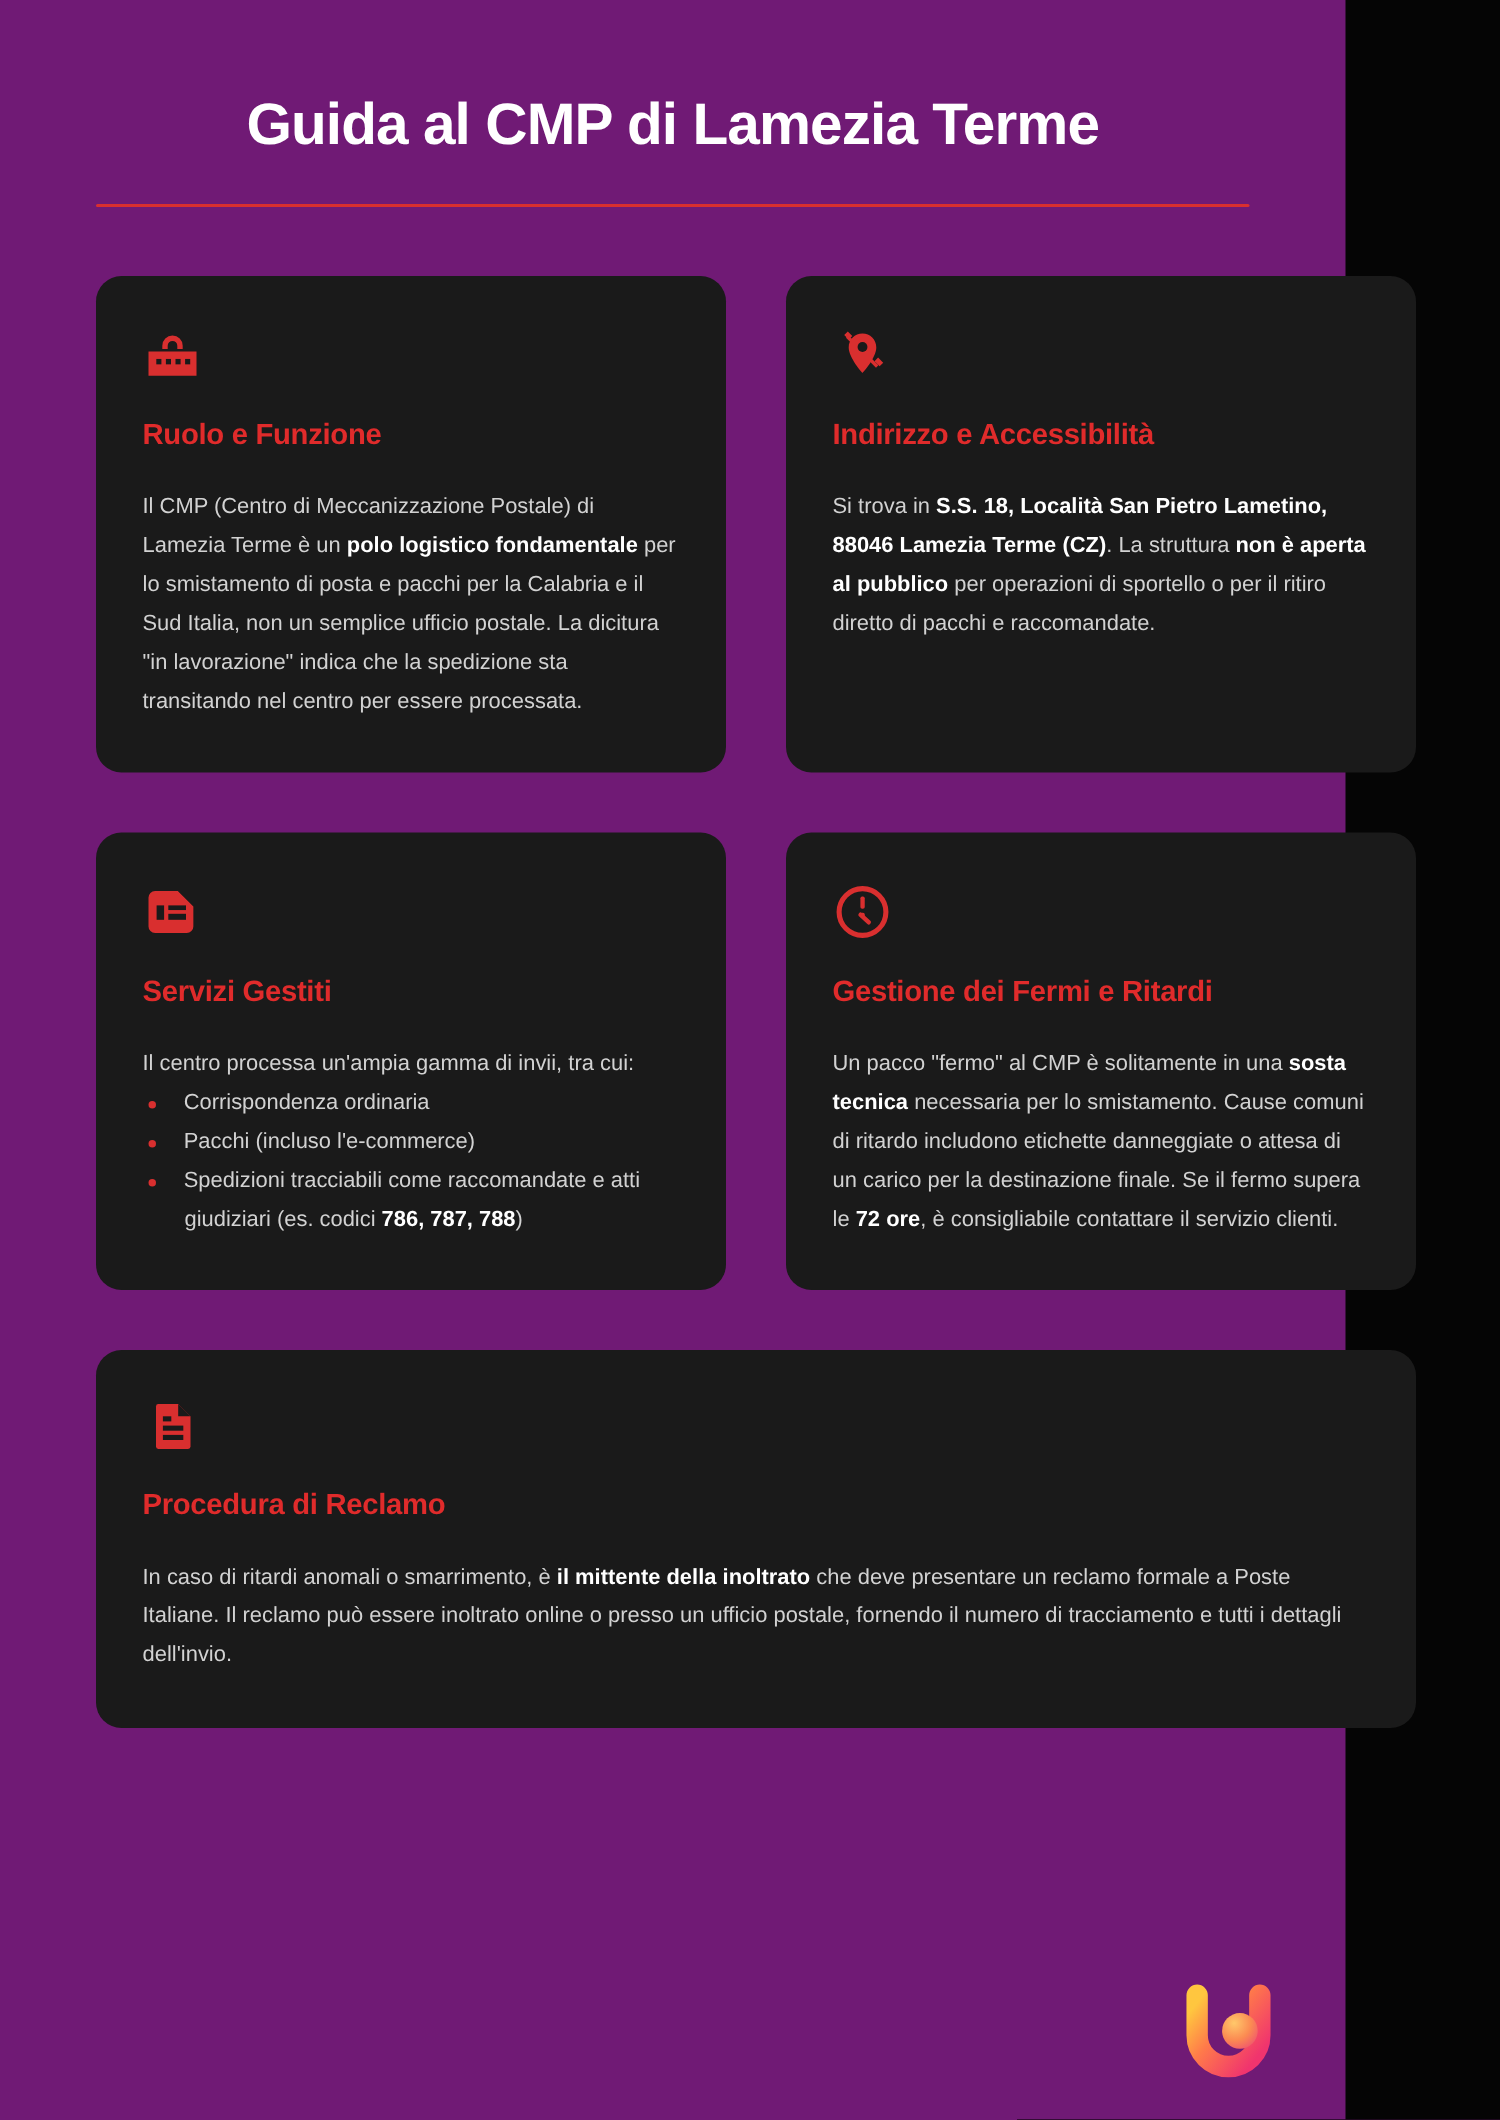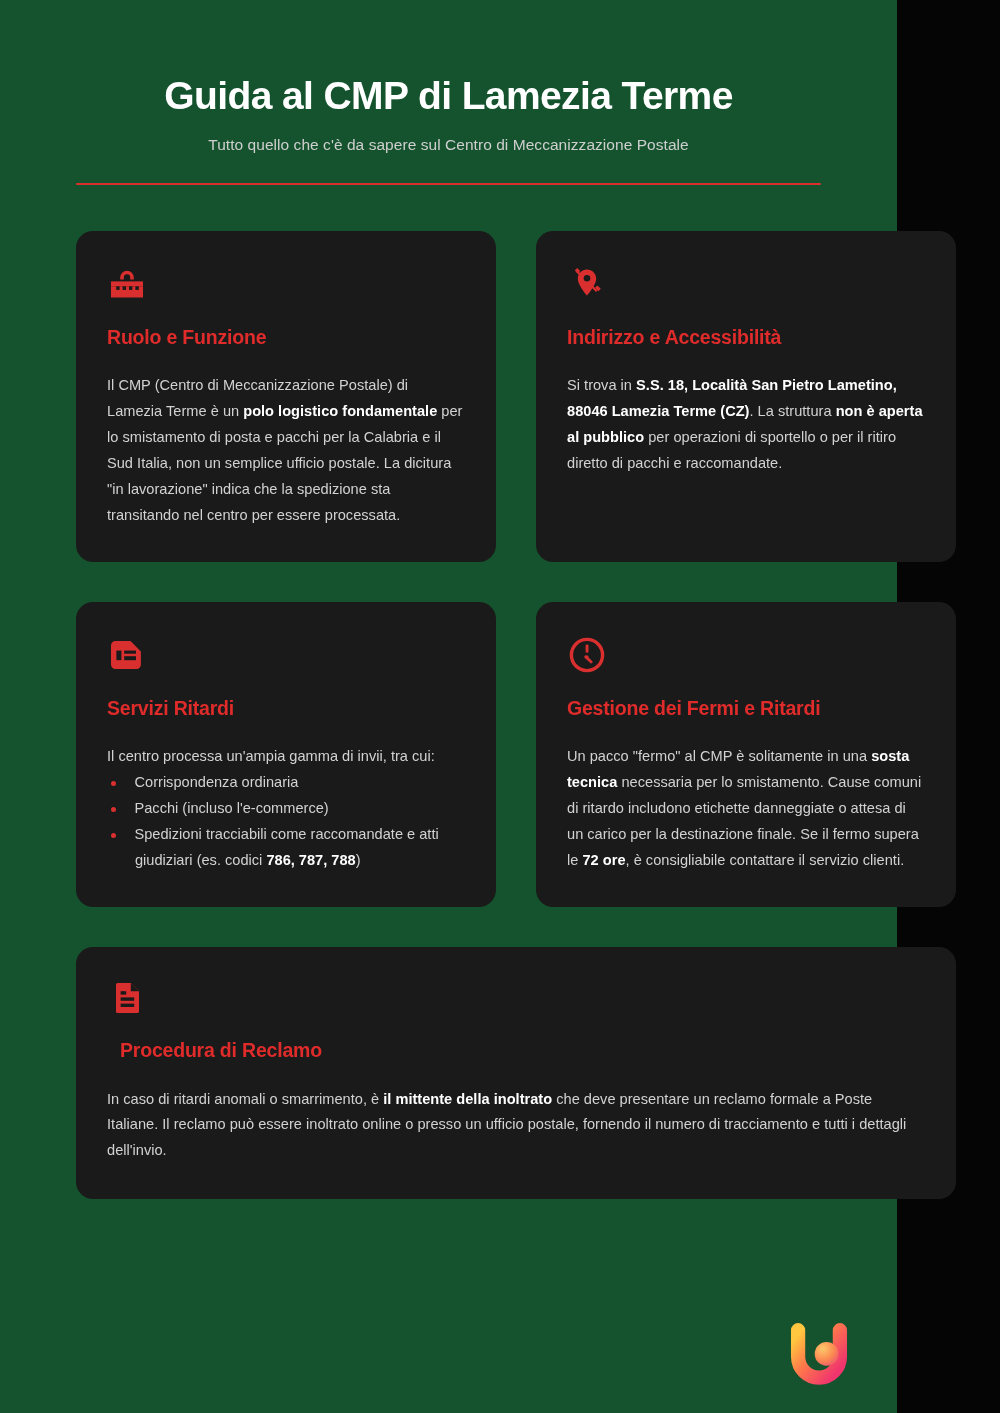--- a/index.html
+++ b/index.html
@@ -9,22 +9,22 @@
     height: 1413px;
     background: #050505;
     font-family: "Liberation Sans", sans-serif;
     overflow: hidden;
   }
 
   .page {
     position: relative;
     width: 897px;
     height: 1413px;
-    background: #14532d;
-    padding: 16px;
+    background: #701a75;
+    padding: 4px;
   }
 
   
   .header {
     padding: 58px 60px 0 60px;
     text-align: center;
   }
   .page-title {
     font-size: 39px;
     font-weight: 700;
@@ -73,21 +73,21 @@
   }
   .card.wide .card-icon { margin-bottom: 21px; }
 
   .card-title {
     color: #e02b2b;
     font-size: 19.5px;
     font-weight: 700;
     letter-spacing: -0.2px;
     margin-bottom: 24px;
   }
-  .card.wide .card-title { margin-bottom: 25px; margin-left: 13px; }
+  .card.wide .card-title { margin-bottom: 25px; }
 
   .card-body {
     color: #d2d2d2;
     font-size: 14.6px;
     line-height: 1.78;
     letter-spacing: 0.01px;
   }
   .card-body b { color: #ffffff; font-weight: 700; }
 
   .card-list {
@@ -122,21 +122,20 @@
     height: 76px;
   }
 </style>
 </head>
 <body>
 
 <div class="page">
 
   <div class="header">
     <h1 class="page-title">Guida al CMP di Lamezia Terme</h1>
-    <div class="page-subtitle">Tutto quello che c'è da sapere sul Centro di Meccanizzazione Postale</div>
   </div>
   <div style="padding:0 60px;">
     <div class="header-divider"></div>
   </div>
 
   <div class="cards">
 
     <div class="card">
       <svg class="card-icon" viewBox="0 0 40 40">
         <path fill="#d92f2f" d="M13.2 13.5a6.8 6.8 0 0 1 13.6 0v2.1h-3.6v-2.1a3.2 3.2 0 0 0-6.4 0v2.1h-3.6z"></path>
@@ -162,21 +161,21 @@
       <div class="card-body">Si trova in <b>S.S. 18, Località San Pietro Lametino, 88046 Lamezia Terme (CZ)</b>. La struttura <b>non è aperta al pubblico</b> per operazioni di sportello o per il ritiro diretto di pacchi e raccomandate.</div>
     </div>
 
     <div class="card">
       <svg class="card-icon" viewBox="0 0 40 40">
         <path fill="#d92f2f" d="M4 10.4A4.4 4.4 0 0 1 8.4 6h15.1l10.4 10.4v13.2A4.4 4.4 0 0 1 29.5 34H8.4A4.4 4.4 0 0 1 4 29.6z"></path>
         <rect x="9.4" y="15.6" width="5" height="9.6" fill="#1a1a1a"></rect>
         <rect x="17.2" y="15.6" width="11.8" height="3.1" fill="#1a1a1a"></rect>
         <rect x="17.2" y="21.2" width="11.8" height="4" fill="#1a1a1a"></rect>
       </svg>
-      <div class="card-title">Servizi Ritardi</div>
+      <div class="card-title">Servizi Gestiti</div>
       <div class="card-body">Il centro processa un'ampia gamma di invii, tra cui:</div>
       <ul class="card-list">
           <li>Corrispondenza ordinaria</li>
           <li>Pacchi (incluso l'e-commerce)</li>
           <li>Spedizioni tracciabili come raccomandate e atti giudiziari (es. codici <b>786, 787, 788</b>)</li>
         </ul>
     </div>
 
     <div class="card">
       <svg class="card-icon" viewBox="0 0 40 40">

